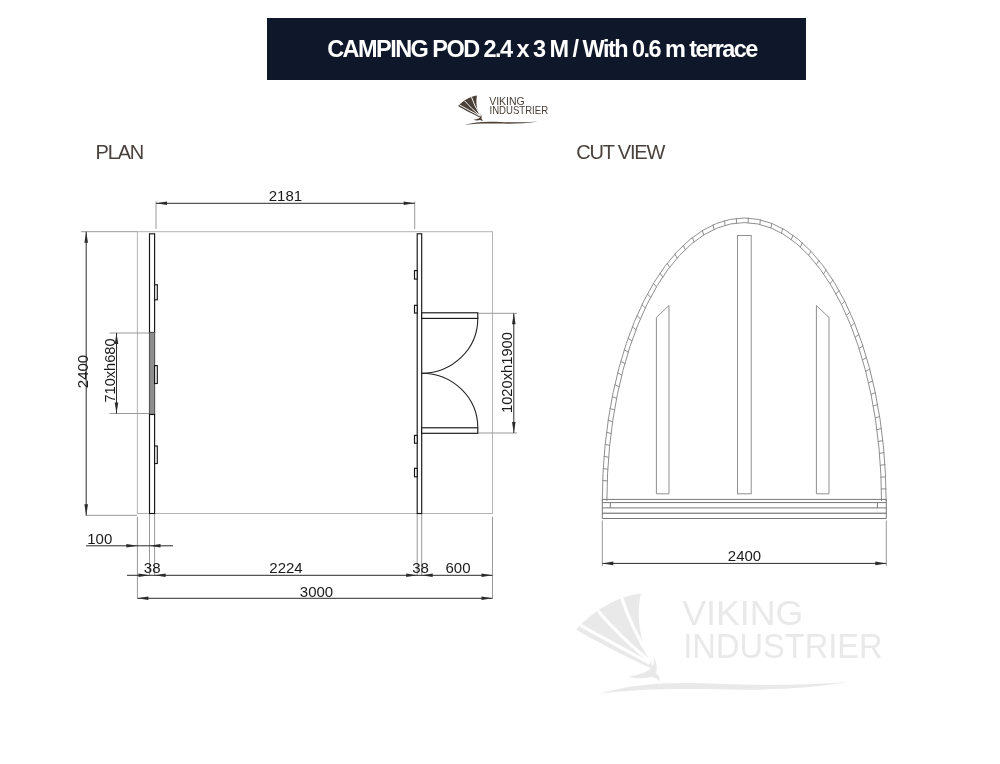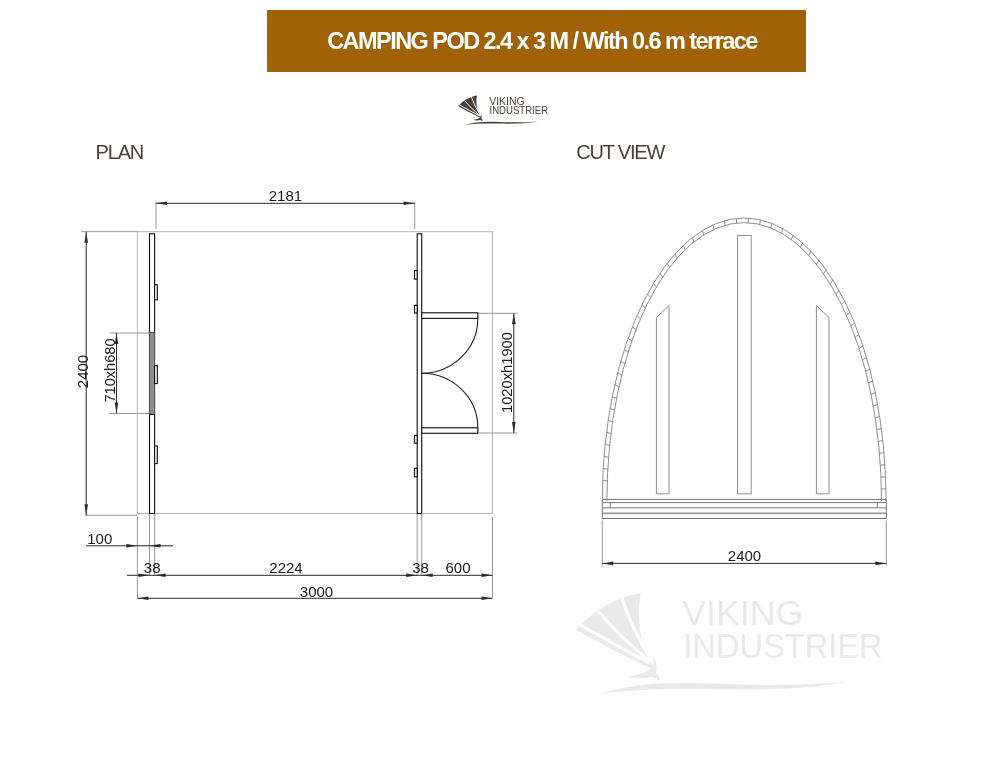--- a/index.html
+++ b/index.html
@@ -1,16 +1,16 @@
 <!DOCTYPE html>
 <html><head><meta charset="utf-8">
 <style>
   html,body{margin:0;padding:0;background:#ffffff;width:1000px;height:764px;overflow:hidden;
     font-family:"Liberation Sans",sans-serif}
-  #banner{position:absolute;left:267px;top:10px;width:528px;height:62px;background:#a16207;
+  #banner{position:absolute;left:267px;top:18px;width:528px;height:62px;background:#0f172a;
     color:#ffffff;display:flex;align-items:center;justify-content:center;padding-left:11px;
     font-weight:bold;font-size:23.5px;letter-spacing:-1.55px;white-space:nowrap}
 </style></head>
 <body>
 <div id="banner">CAMPING POD 2.4 x 3 M / With 0.6 m terrace</div>
 <svg width="1000" height="764" viewBox="0 0 1000 764" style="position:absolute;left:0;top:0">
 <defs>
 <g id="logo">
   <path d="M8.0,21.0 C13.8,14.9 20.0,11.5 27.0,10.4 C25.6,17.2 26.6,25.4 31.2,33.0 C24.0,29.6 14.5,25.0 8.0,21.0 Z"></path>
   <g stroke="#ffffff" stroke-width="0.95" fill="none">

